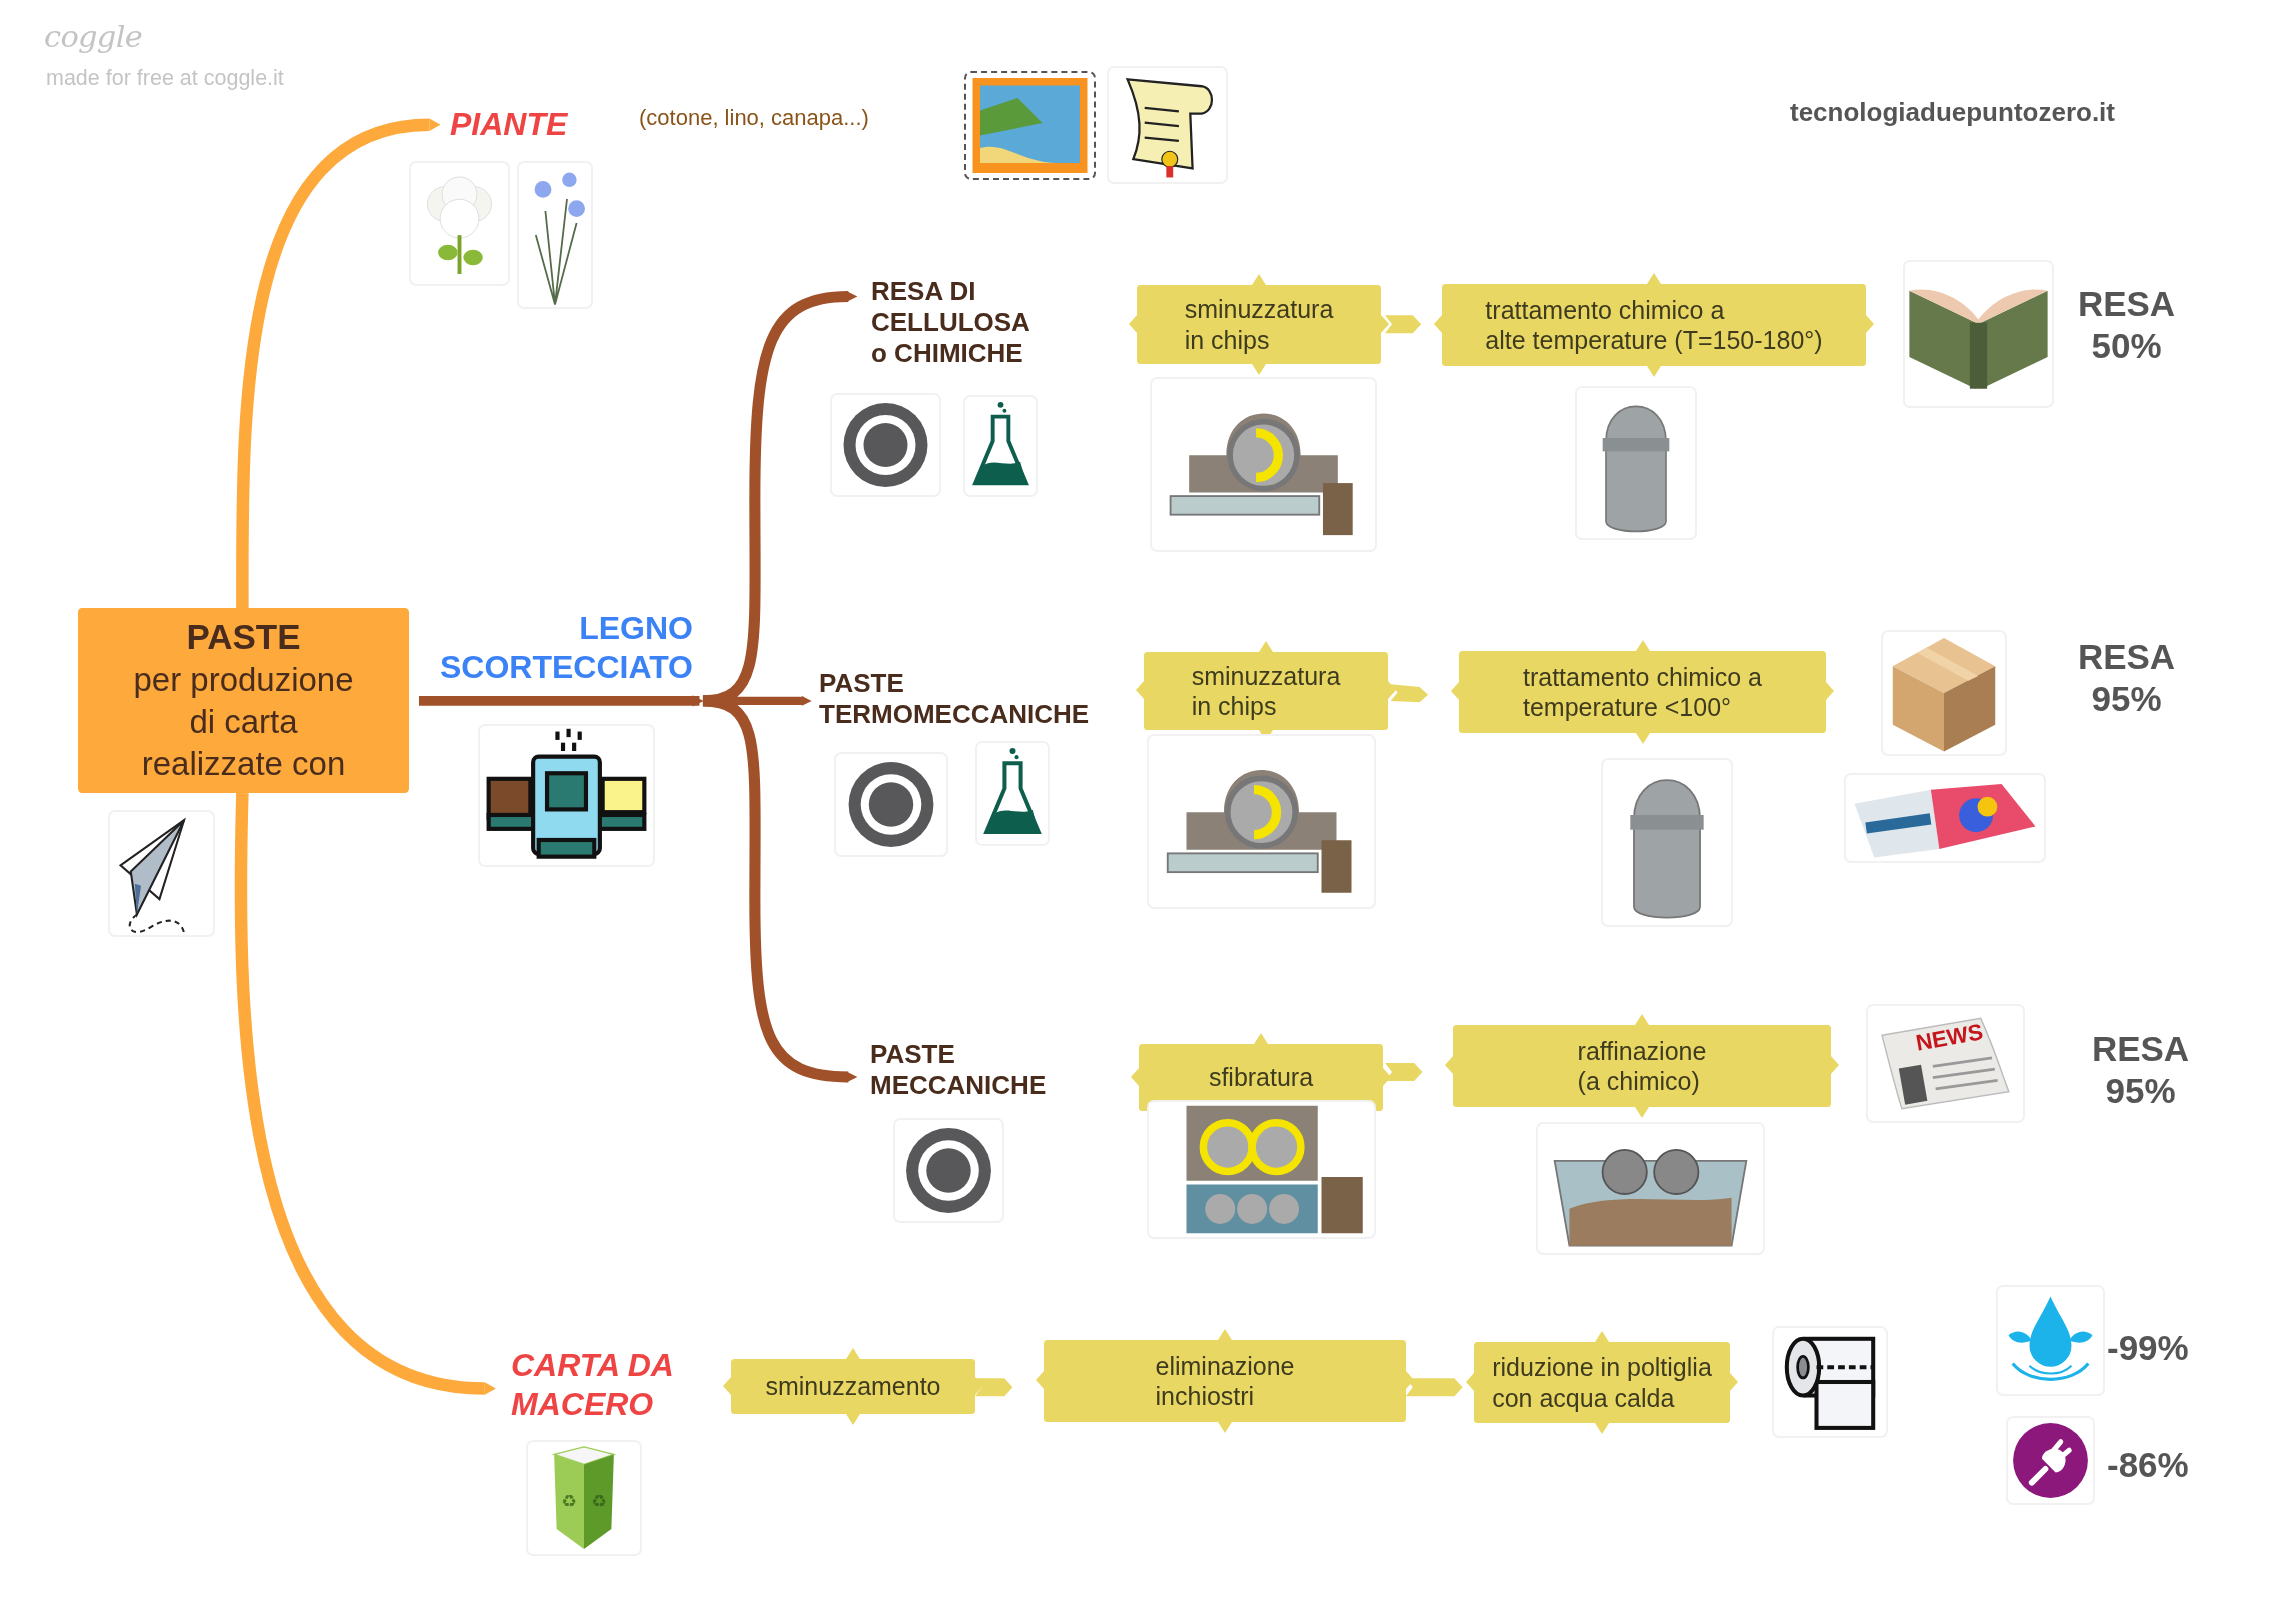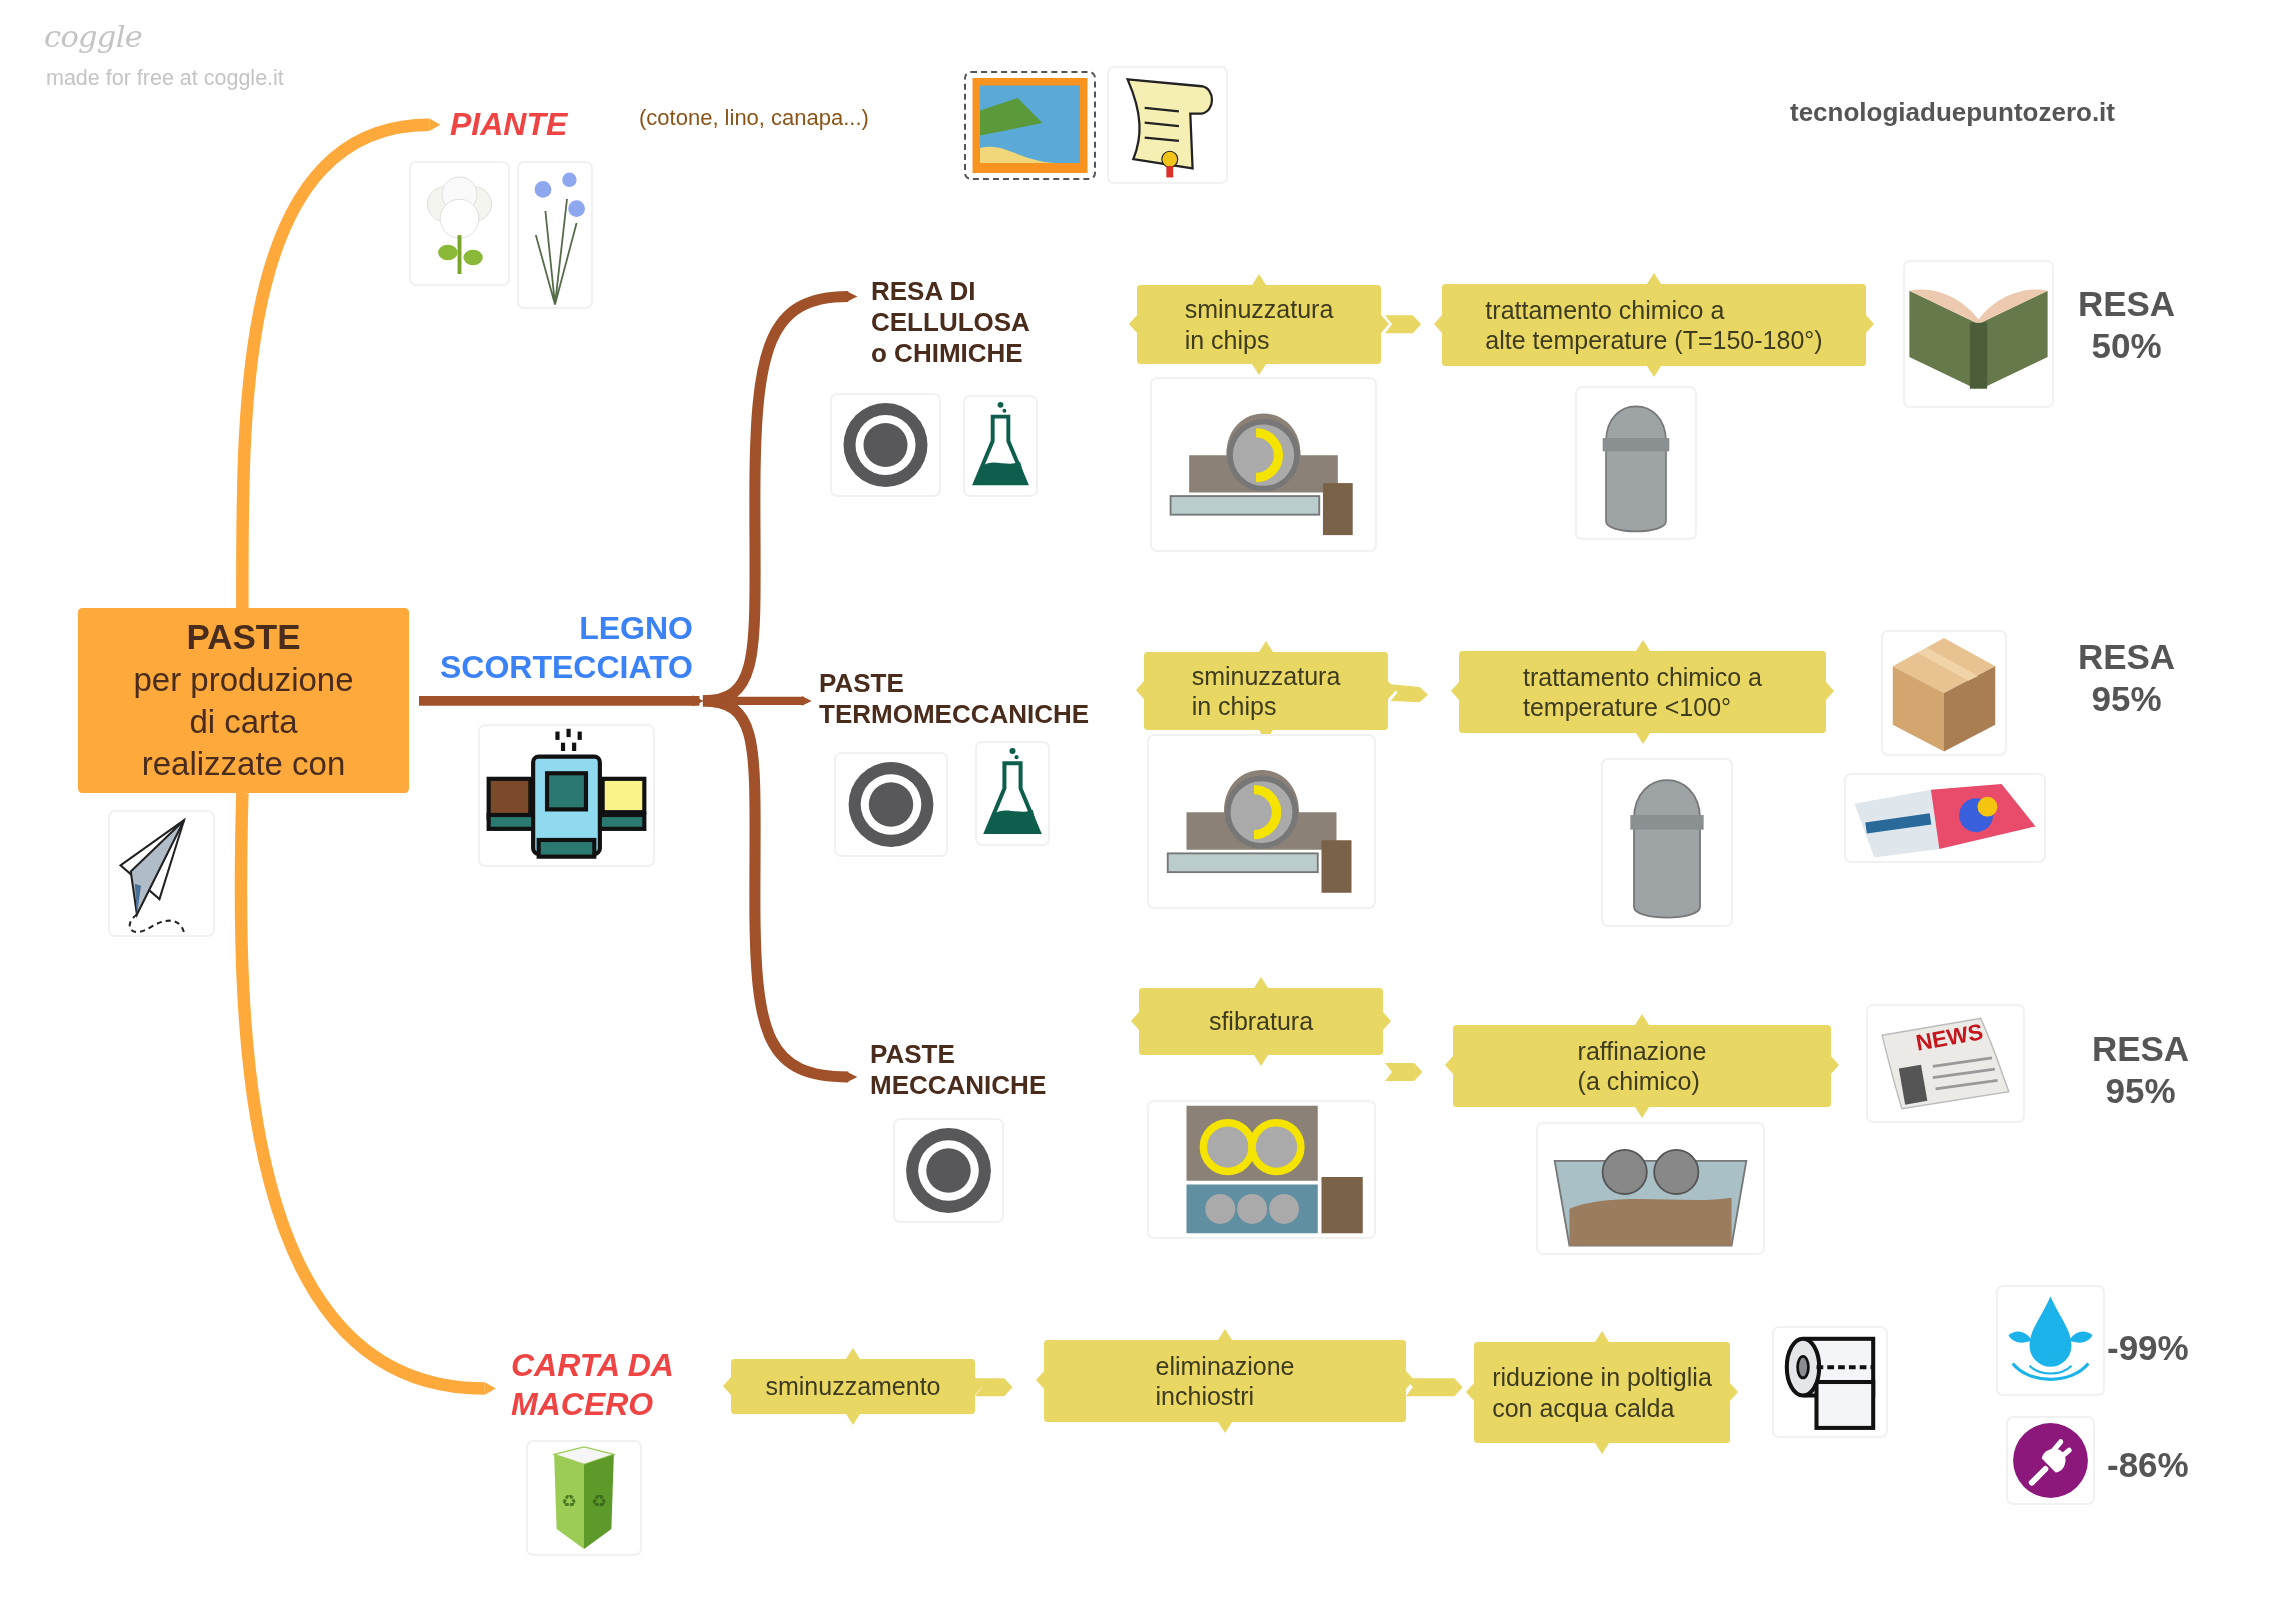--- a/index.html
+++ b/index.html
@@ -268,21 +268,21 @@
   <span>PASTE</span><br>
   <span>MECCANICHE</span>
 </div>
 <div class="card" style="left:893px;top:1118px;width:111px;height:105px;">
   <svg viewBox="0 0 100 100">
       <circle cx="50" cy="50" r="42" fill="#58585a"></circle>
       <circle cx="50" cy="50" r="30" fill="#fff"></circle>
       <circle cx="50" cy="50" r="22" fill="#58585a"></circle>
     </svg>
 </div>
-<div class="step" style="left:1139px;top:988px;width:244px;height:67px;">
+<div class="step" style="left:1139px;top:1044px;width:244px;height:67px;">
     <i class="l"></i>
     <i class="r"></i>
   <div><span>sfibratura</span></div>
 </div>
 <div class="step" style="left:1453px;top:1025px;width:378px;height:82px;">
     <i class="l"></i>
     <i class="r"></i>
   <div><span>raffinazione</span><br><span>(a chimico)</span></div>
 </div>
 <div class="card" style="left:1147px;top:1100px;width:229px;height:139px;">
@@ -338,21 +338,21 @@
 <div class="step" style="left:731px;top:1359px;width:244px;height:55px;">
     <i class="l"></i>
     <i class="r"></i>
   <div><span>sminuzzamento</span></div>
 </div>
 <div class="step" style="left:1044px;top:1340px;width:362px;height:82px;">
     <i class="l"></i>
     <i class="r"></i>
   <div><span>eliminazione</span><br><span>inchiostri</span></div>
 </div>
-<div class="step" style="left:1474px;top:1342px;width:256px;height:101px;">
+<div class="step" style="left:1474px;top:1342px;width:256px;height:81px;">
     <i class="l"></i>
     <i class="r"></i>
   <div><span>riduzione in poltiglia</span><br><span>con acqua calda</span></div>
 </div>
 <div class="card" style="left:1772px;top:1326px;width:116px;height:112px;">
   <svg viewBox="0 0 80 80">
       <rect x="22" y="8" width="50" height="42" fill="#f4f5f8" stroke="#111" stroke-width="3"></rect>
       <rect x="30" y="40" width="42" height="34" fill="#f4f5f8" stroke="#111" stroke-width="3"></rect>
       <ellipse cx="20" cy="29" rx="12" ry="21" fill="#e4e6ea" stroke="#111" stroke-width="3"></ellipse>
       <ellipse cx="20" cy="29" rx="4" ry="8" fill="#8a8c92" stroke="#111" stroke-width="2"></ellipse>

